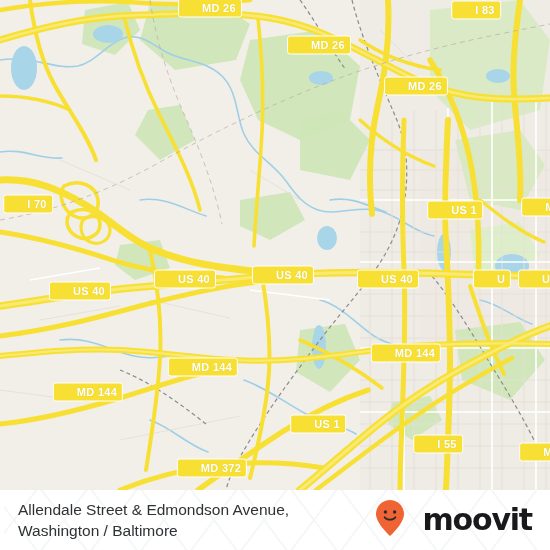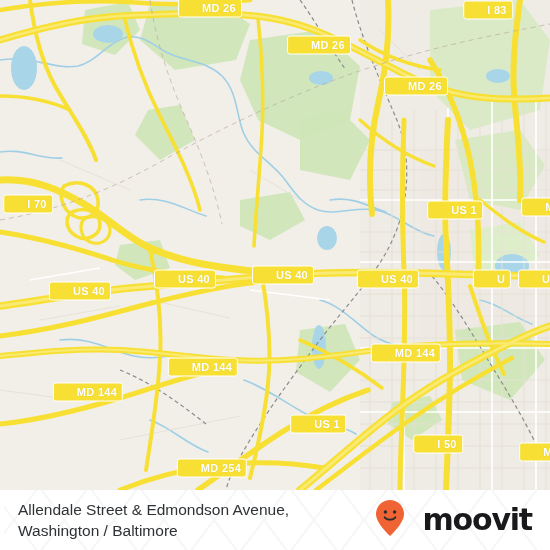--- a/index.html
+++ b/index.html
@@ -246,39 +246,39 @@
       </g>
 
       <g stroke="#b9a9a0" stroke-width=".9" fill="none" stroke-dasharray="5 4" opacity=".75">
         <path d="M0 220 C60 210 110 190 160 162 C214 132 268 106 324 84 C380 62 440 46 500 34 C524 29 540 26 550 24"></path>
         <path d="M150 0 C156 40 168 78 184 114 C200 150 214 186 222 224"></path>
       </g>
     </svg>
 
     <div id="shield-host">
         <div class="shield" style="left: 210px; top: 8px;">MD 26</div>
-        <div class="shield" style="left: 488px; top: 10px;">I 83</div>
+        <div class="shield" style="left: 476px; top: 10px;">I 83</div>
         <div class="shield" style="left: 319px; top: 45px;">MD 26</div>
         <div class="shield" style="left: 416px; top: 86px;">MD 26</div>
         <div class="shield" style="left: 28px; top: 204px;">I 70</div>
         <div class="shield" style="left: 455px; top: 210px;">US 1</div>
         <div class="shield" style="left: 545px; top: 207px;">MD</div>
         <div class="shield" style="left: 80px; top: 291px;">US 40</div>
         <div class="shield" style="left: 185px; top: 279px;">US 40</div>
         <div class="shield" style="left: 283px; top: 275px;">US 40</div>
         <div class="shield" style="left: 388px; top: 279px;">US 40</div>
         <div class="shield" style="left: 492px; top: 279px;">U</div>
         <div class="shield" style="left: 541px; top: 279px;">US</div>
         <div class="shield" style="left: 203px; top: 367px;">MD 144</div>
         <div class="shield" style="left: 406px; top: 353px;">MD 144</div>
         <div class="shield" style="left: 88px; top: 392px;">MD 144</div>
         <div class="shield" style="left: 318px; top: 424px;">US 1</div>
-        <div class="shield" style="left: 438px; top: 444px;">I 50</div>
+        <div class="shield" style="left: 438px; top: 444px;">I 55</div>
         <div class="shield" style="left: 543px; top: 452px;">MD</div>
-        <div class="shield" style="left: 212px; top: 468px;">MD 254</div>
+        <div class="shield" style="left: 212px; top: 468px;">MD 372</div>
       </div>
 
   </div>
 
 
   <div class="footer">
     <svg class="footer-watermark" viewBox="0 0 550 60" preserveAspectRatio="none">
       <g stroke="#7d8b95" stroke-width="2" fill="none">
         <path d="M-20 70 L40 -10 M30 70 L90 -10 M80 70 L140 -10 M130 70 L190 -10 M180 70 L240 -10 M230 70 L290 -10 M280 70 L340 -10 M330 70 L390 -10 M380 70 L440 -10 M430 70 L490 -10 M480 70 L540 -10"></path>
         <path d="M-20 -10 L40 70 M30 -10 L90 70 M80 -10 L140 70 M130 -10 L190 70 M180 -10 L240 70 M230 -10 L290 70 M280 -10 L340 70 M330 -10 L390 70 M380 -10 L440 70 M430 -10 L490 70 M480 -10 L540 70"></path>

